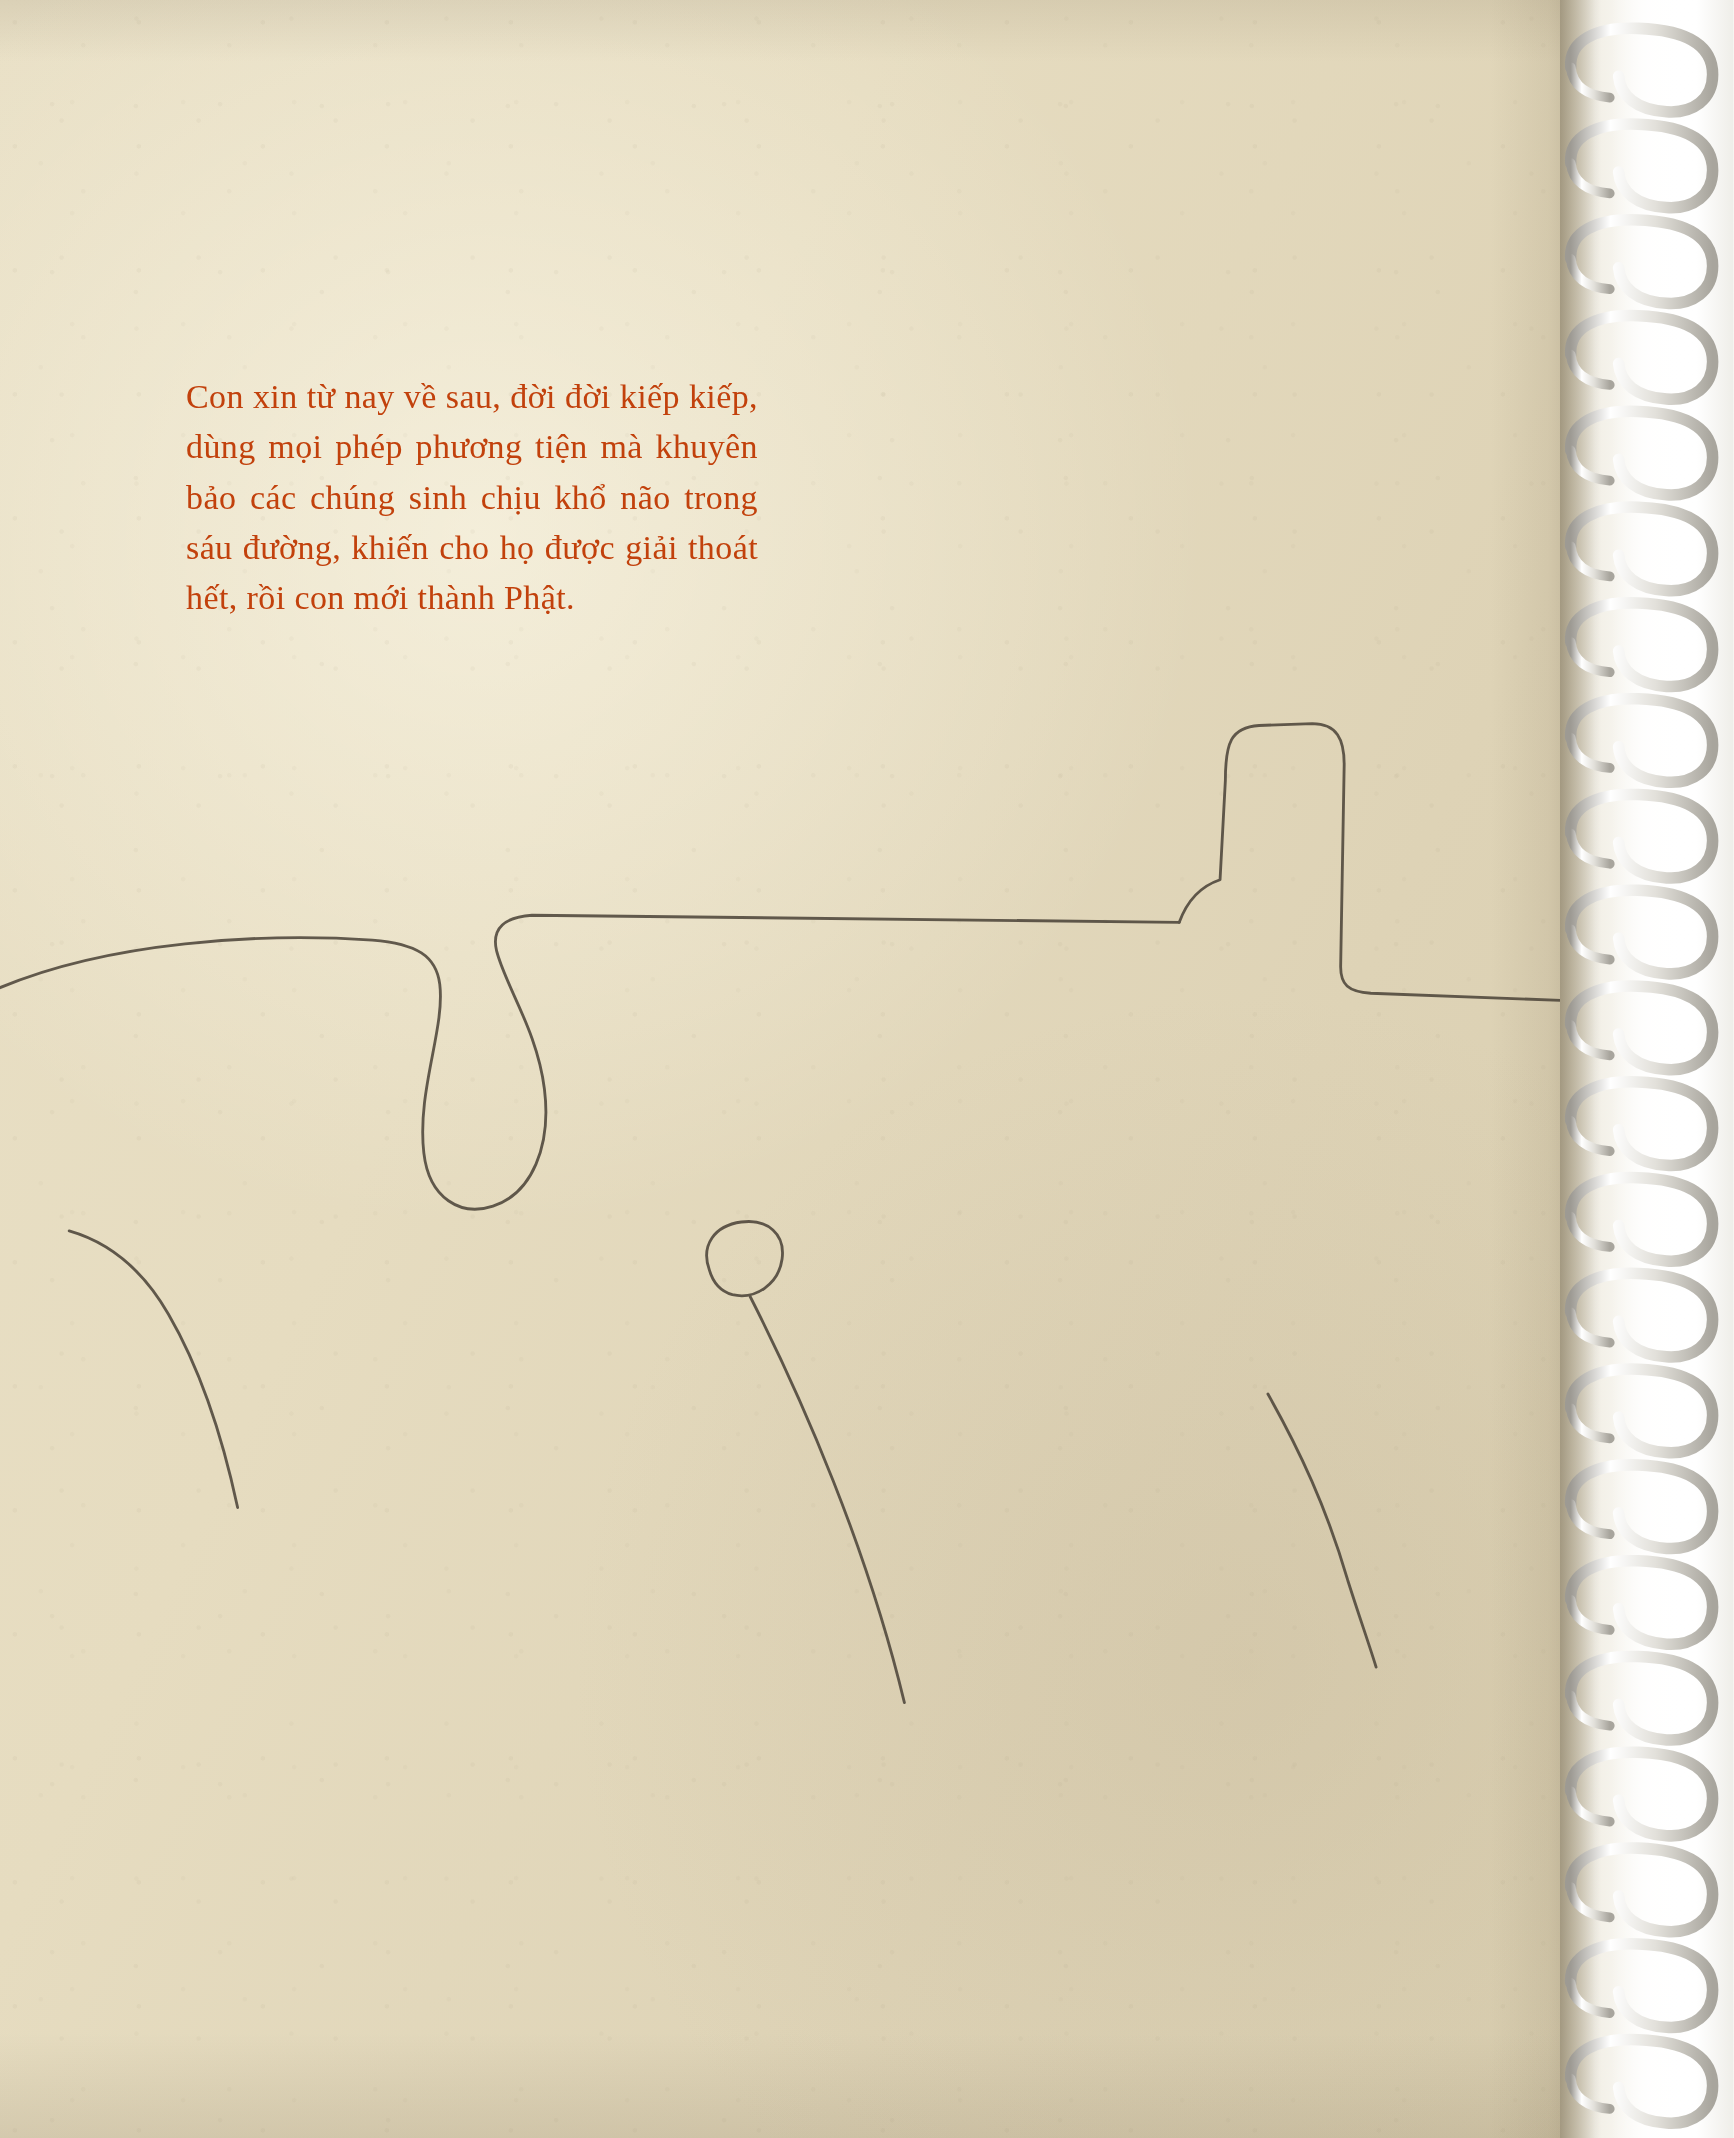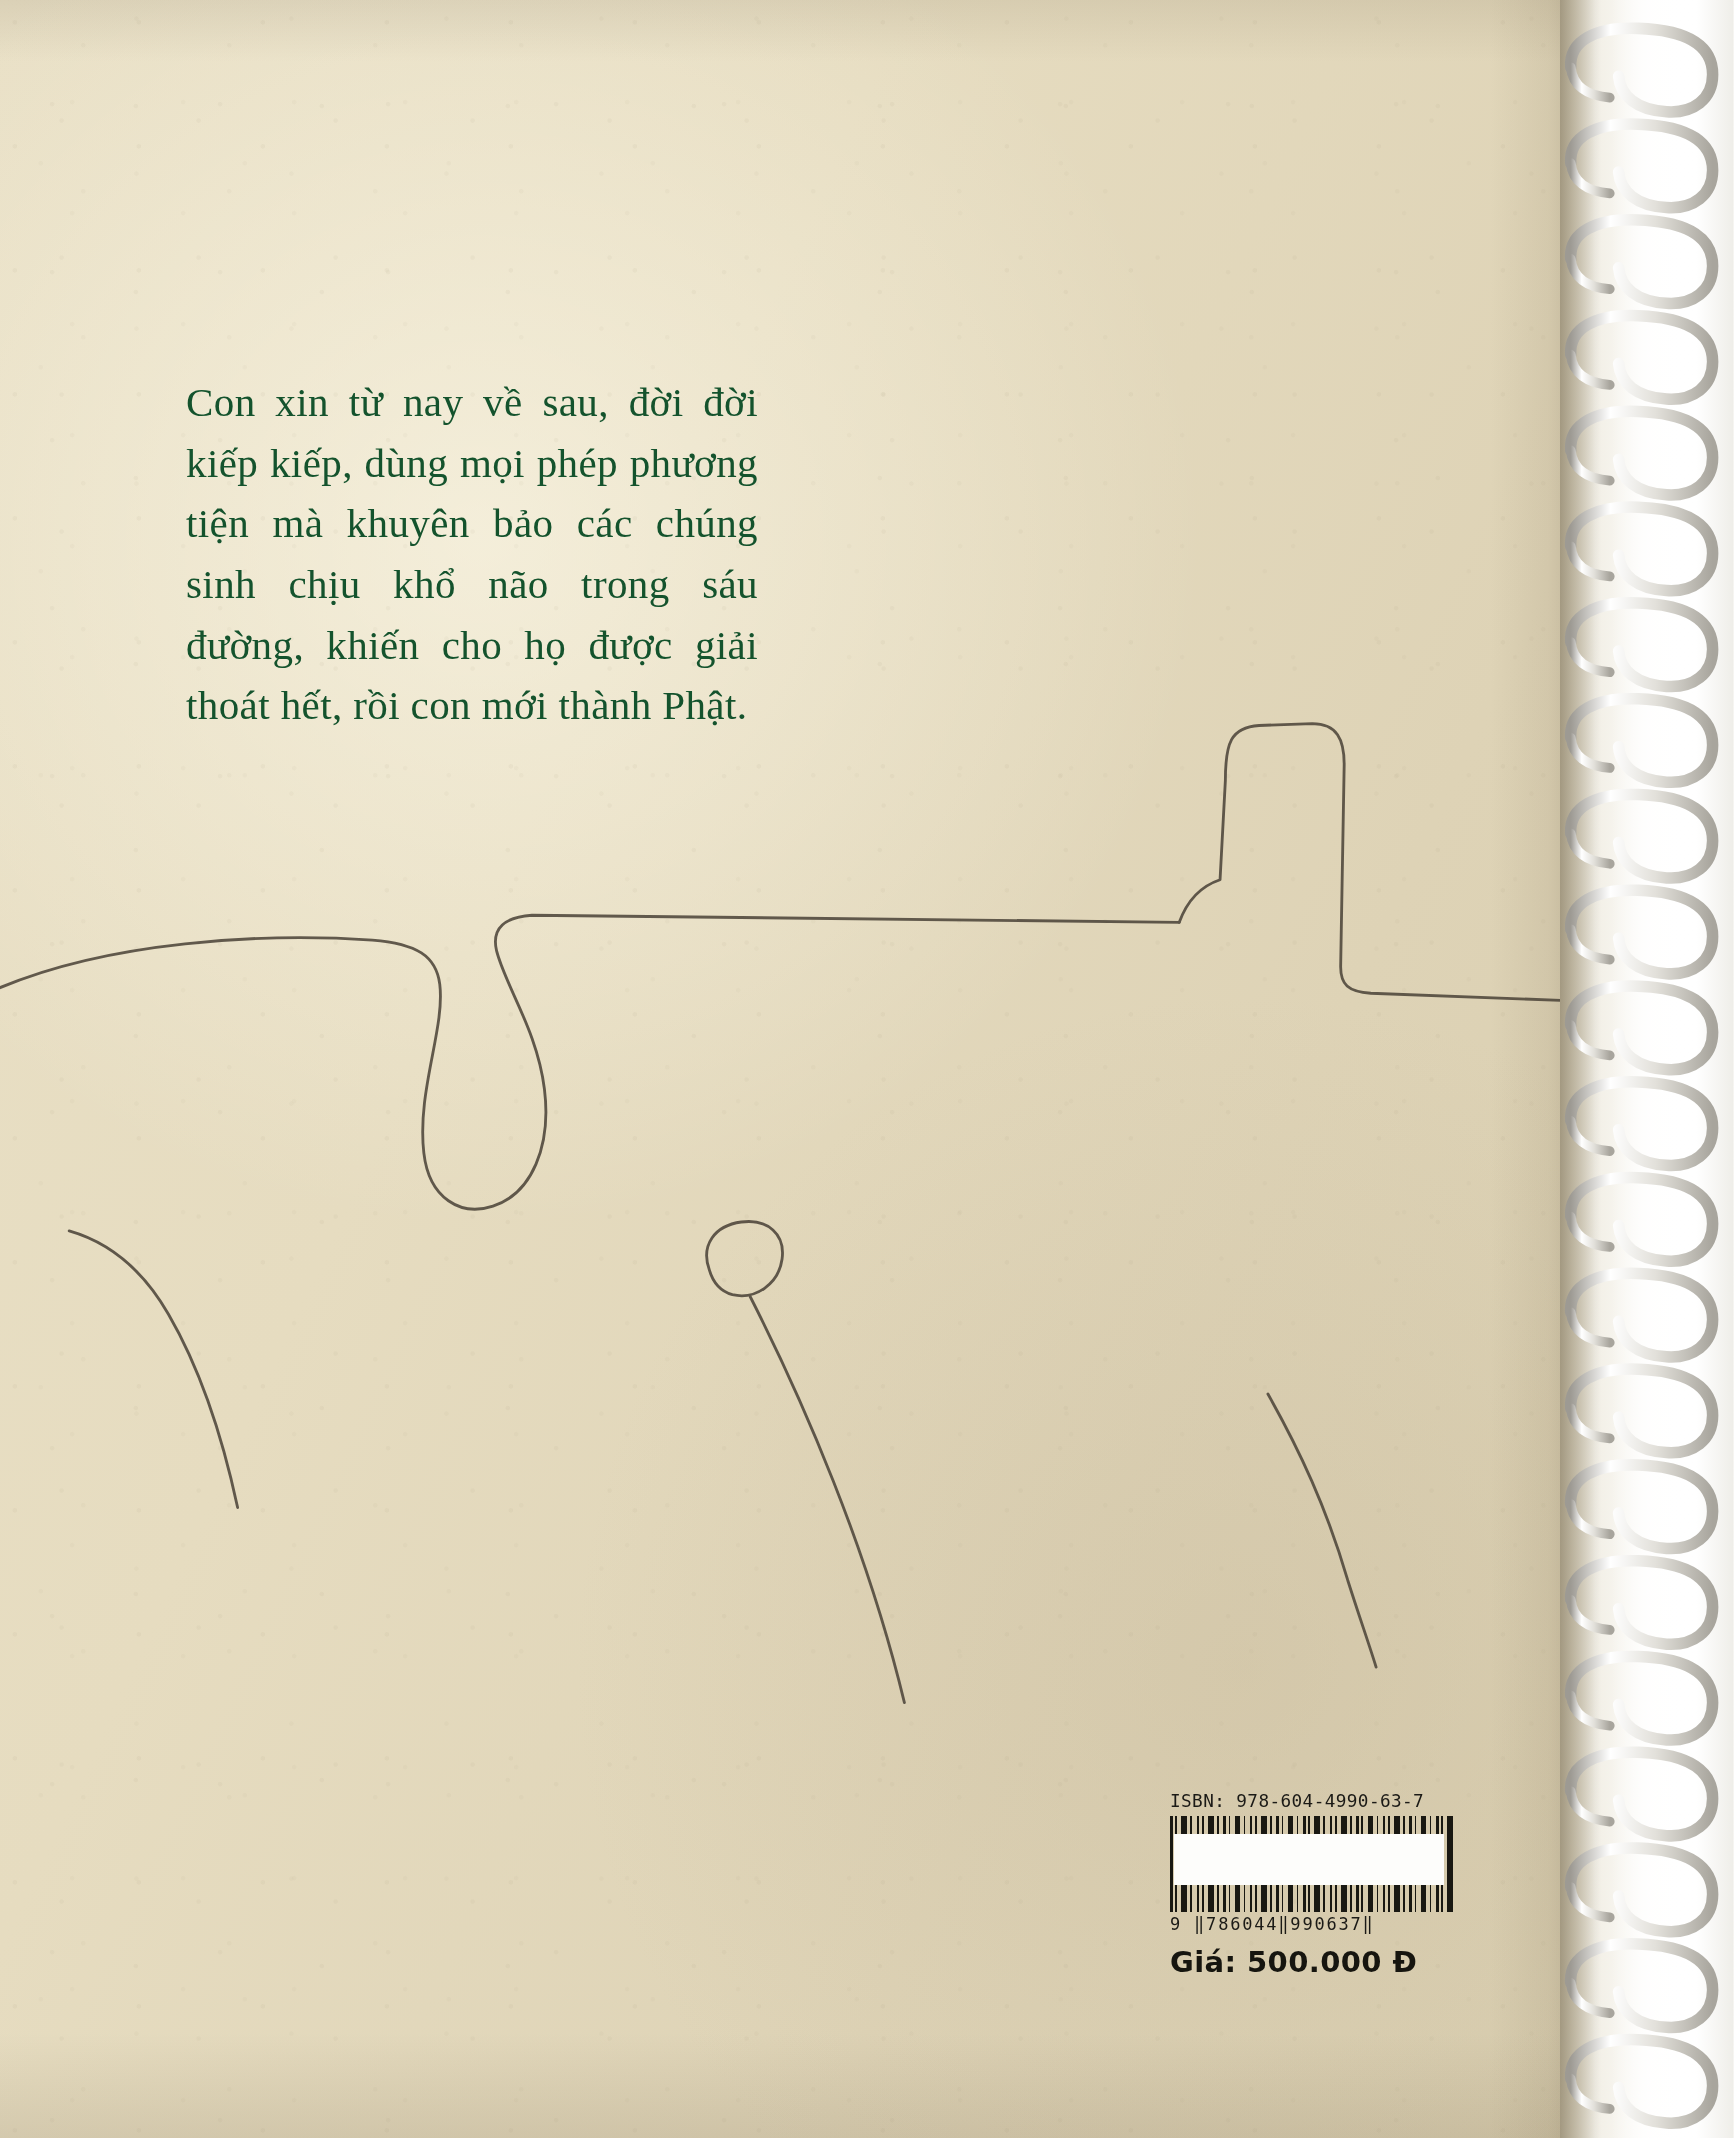--- a/index.html
+++ b/index.html
@@ -68,23 +68,23 @@
     background: linear-gradient(to top, rgba(120,106,80,0.16), rgba(120,106,80,0));
   }
 
   
   .quote {
     position: absolute;
     left: 186px;
     top: 372px;
     width: 572px;
     font-family: "Liberation Serif", serif;
-    font-size: 41px;
+    font-size: 34px;
     line-height: 1.48;
-    color: #14532d;
+    color: #c2410c;
     text-align: justify;
     letter-spacing: 0.4px;
   }
 
   
   .sketch {
     position: absolute;
     left: 0;
     top: 0;
     width: 1596px;
@@ -206,29 +206,20 @@
       <path d="M 846 1462 C 906 1580, 978 1746, 1020 1920"></path>
 
       <path d="M 78 1388 C 120 1400, 160 1430, 190 1482 C 226 1544, 250 1616, 268 1700"></path>
 
       <path d="M 1430 1572 C 1466 1636, 1496 1700, 1520 1782 C 1534 1826, 1544 1854, 1552 1880"></path>
     </g>
   </svg>
 
   <div class="quote">Con xin từ nay về sau, đời đời kiếp kiếp, dùng mọi phép phương tiện mà khuyên bảo các chúng sinh chịu khổ não trong sáu đường, khiến cho họ được giải thoát hết, rồi con mới thành Phật.</div>
 
-  <div class="isbn-block">
-    <div class="isbn-text">ISBN: 978-604-4990-63-7</div>
-    <div class="barcode">
-      <div class="bars"></div>
-      <div class="whiteout"></div>
-    </div>
-    <div class="barcode-digits">9 ‖786044‖990637‖</div>
-    <div class="price">Giá: 500.000 Đ</div>
-  </div>
 
   <div class="binding">
     <div class="binding-inner-page"></div>
     <div class="binding-left-shade"></div>
     <svg width="174" height="2139" viewBox="0 0 196 2412" style="position:absolute;left:0;top:0;">
       <defs>
         <linearGradient id="wireGrad" x1="0" y1="0" x2="1" y2="0">
           <stop offset="0%" stop-color="#9d9a93"></stop>
           <stop offset="28%" stop-color="#ffffff"></stop>
           <stop offset="60%" stop-color="#e2e0da"></stop>

